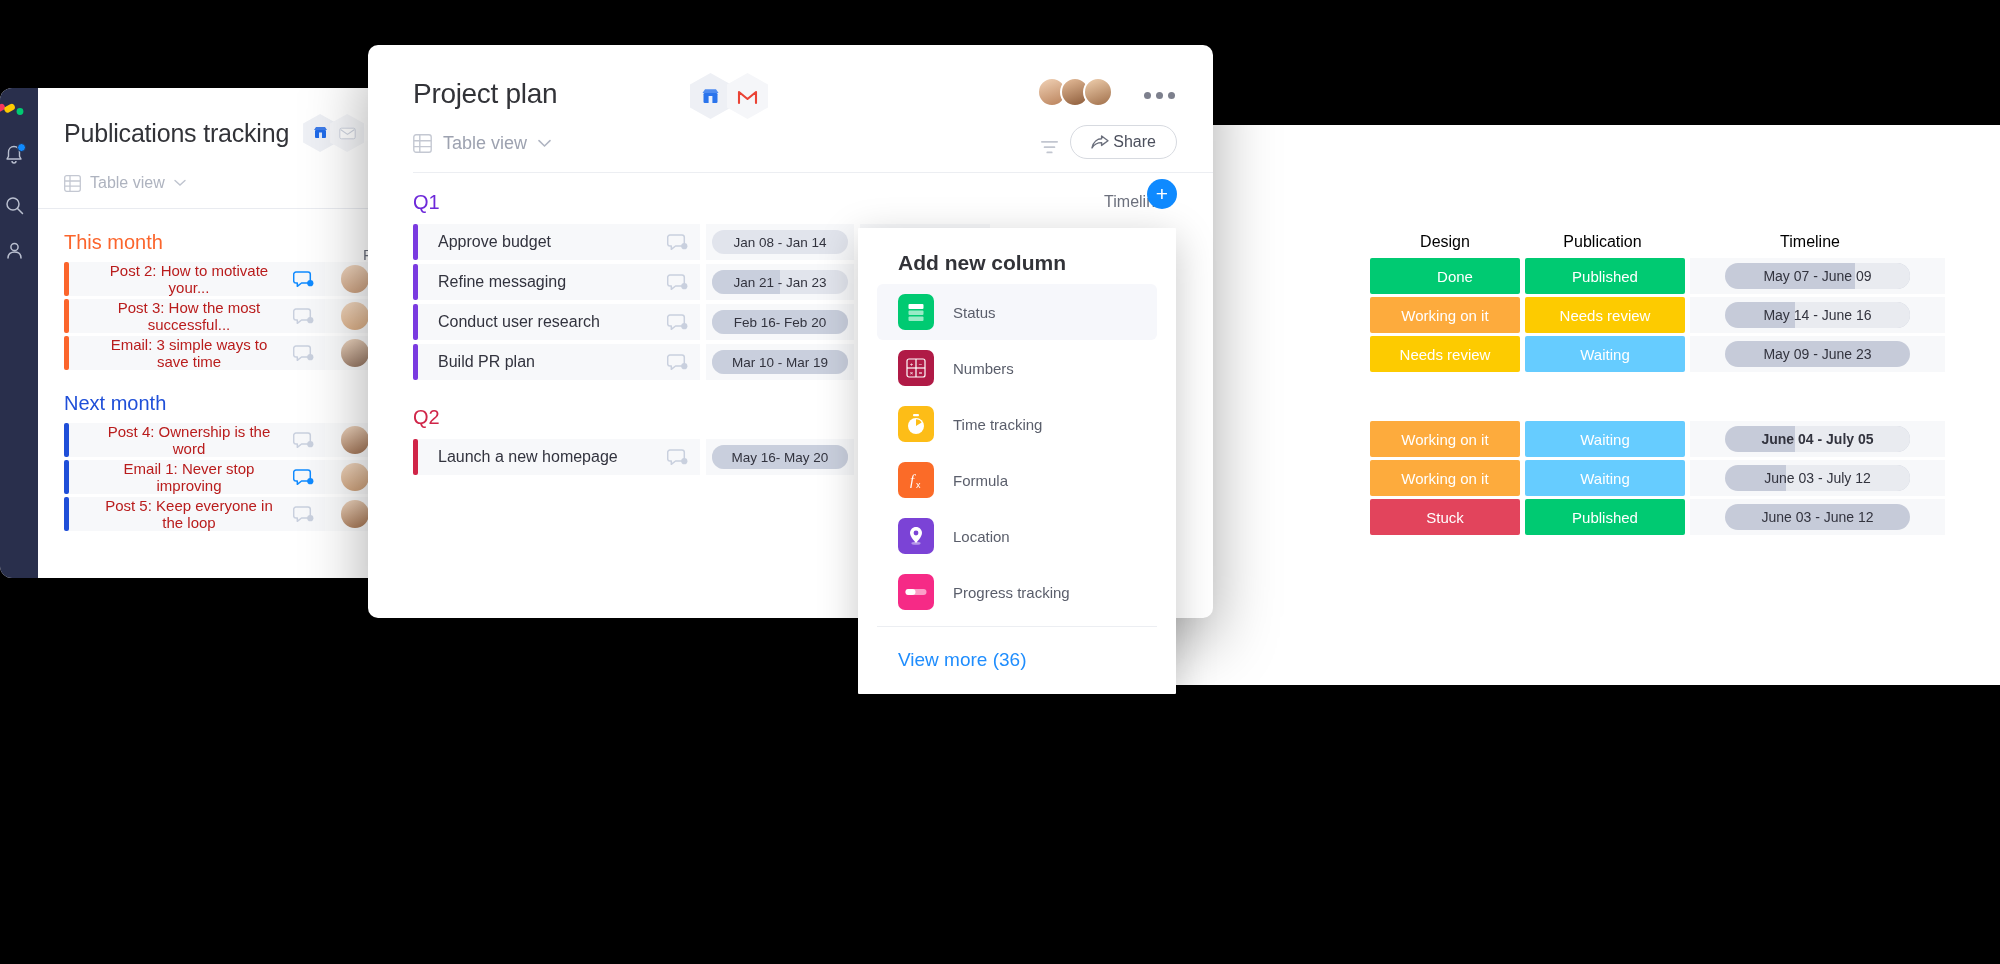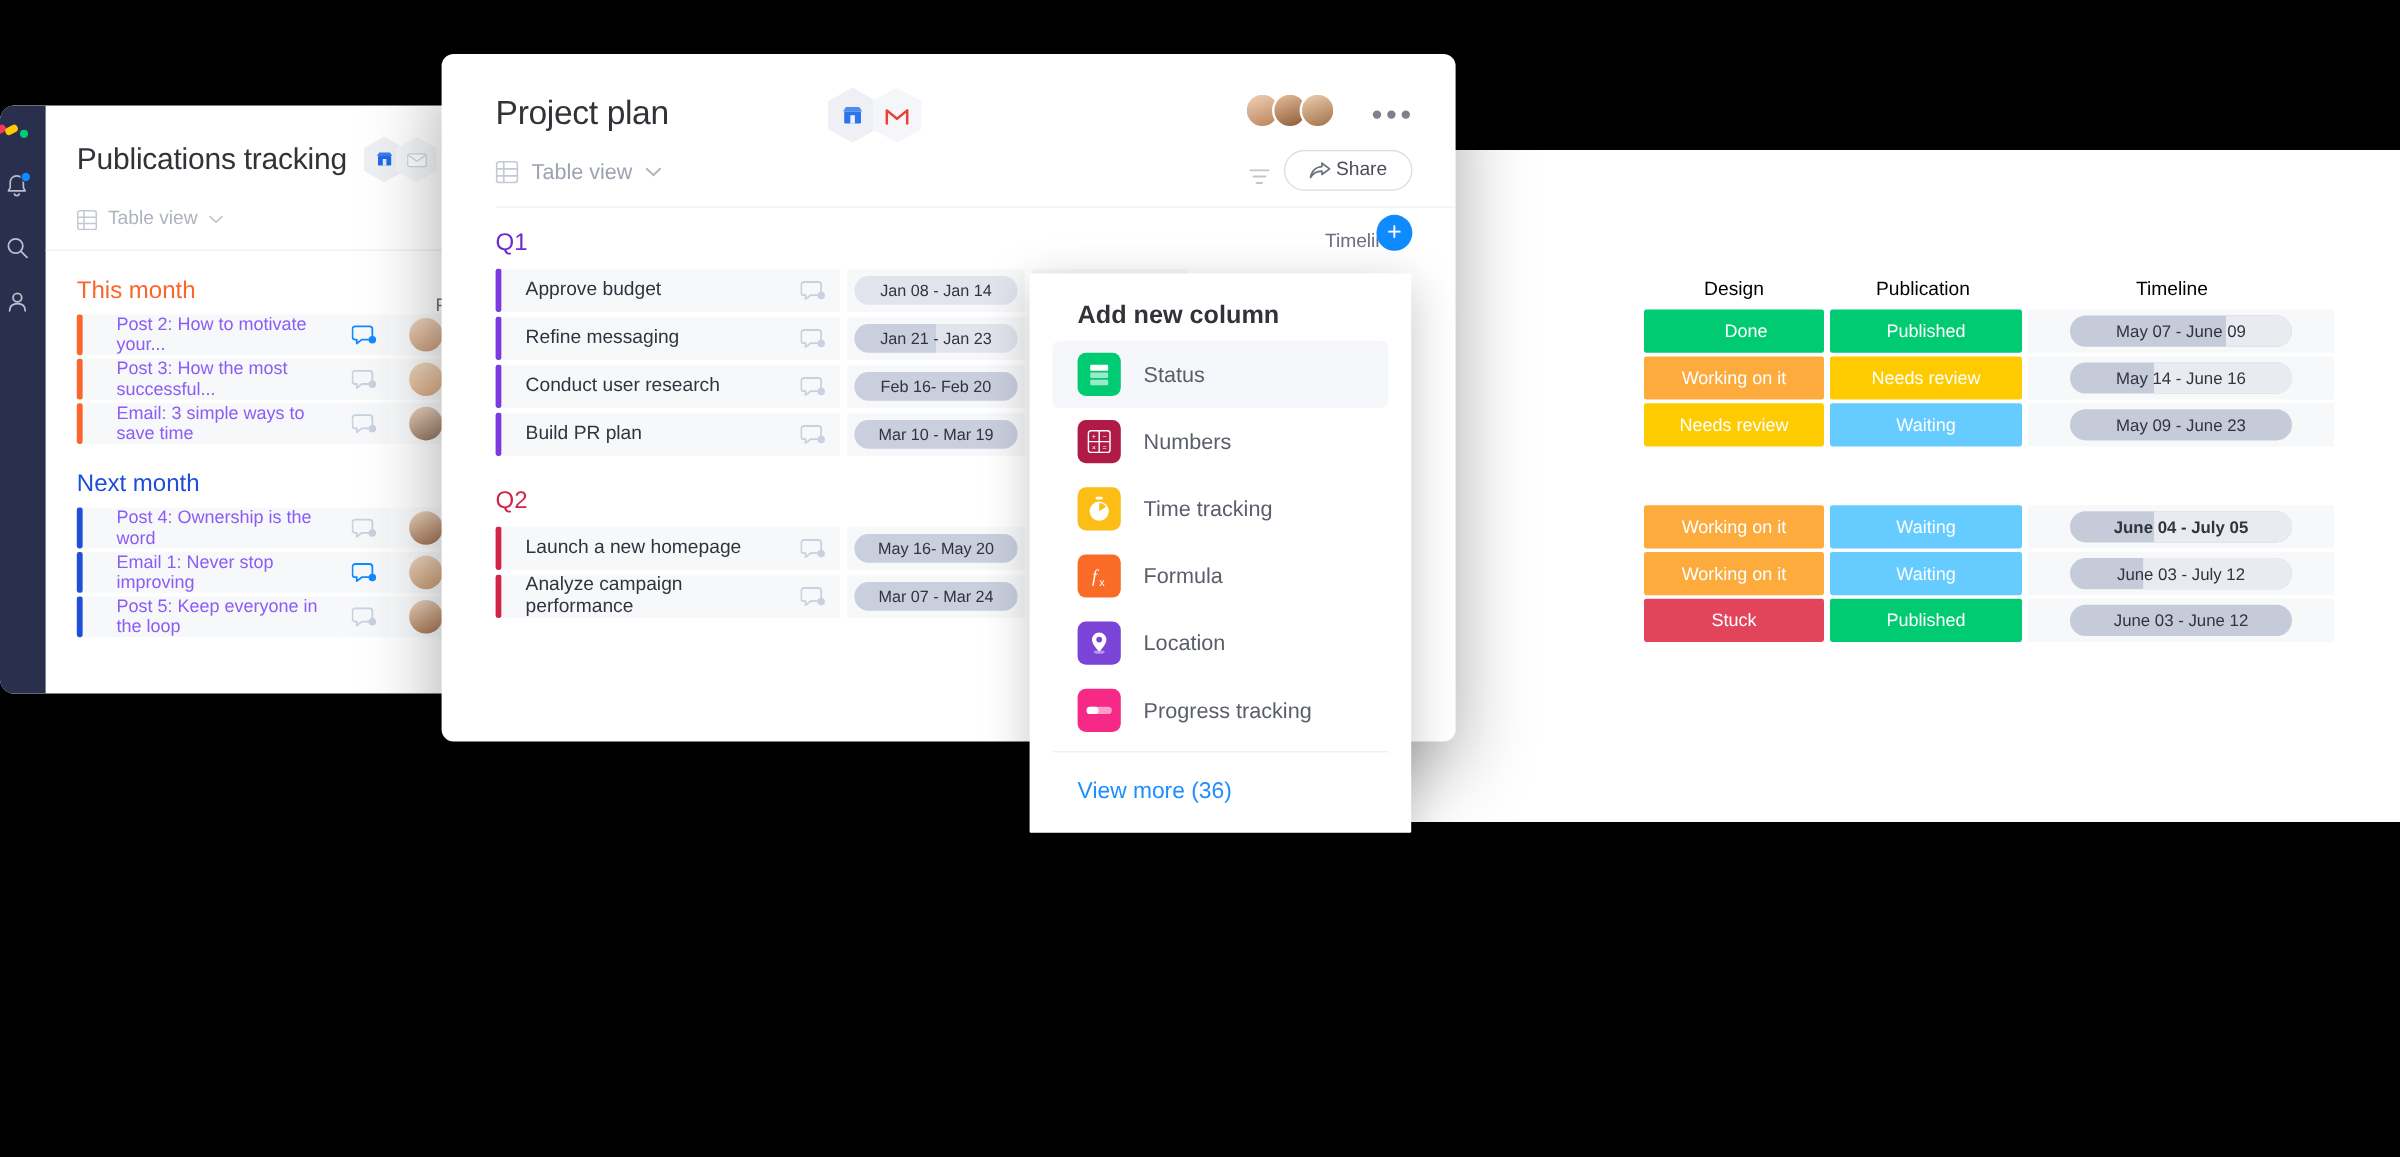--- a/index.html
+++ b/index.html
@@ -59,21 +59,21 @@
     display: flex; align-items: center; justify-content: center;
   }
   .hex.plain { background: #f5f6f9; }
   .viewsel { display: flex; align-items: center; gap: 9px; color: #aeb3bf; font-size: 16px; }
   .wl-hr { border-top: 1px solid #e9ebf0; margin: 16px 0 0 -26px; }
   .grp-title { font-size: 20px; margin: 22px 0 8px 0; }
   .wl-row { display: flex; align-items: center; height: 34px; margin-bottom: 3px; }
   .wl-bar { width: 5px; height: 34px; border-radius: 2px; }
   .wl-name {
     background: #f7f8fa; height: 34px; display: flex; align-items: center;
-    padding-left: 28px; font-size: 15px; color: #8b5cf6; width: 212px;
+    padding-left: 28px; font-size: 15px; color: #b91c1c; width: 212px; text-align: center;
   }
   .wl-chat { background: #f7f8fa; height: 34px; width: 44px; display:flex; align-items:center; justify-content:center;}
   .wl-av { background:#f9fafb; height:34px; width:60px; display:flex; align-items:center; justify-content:center;}
   .av {
     border-radius: 50%; background: #d9dde6; display: inline-block;
     background-size: cover; position: relative; overflow: hidden;
   }
 
   
   .win-center {
@@ -130,21 +130,21 @@
   .dd-title { font-size: 21px; font-weight: bold; color: #323338; padding: 23px 0 9px 21px; }
   .dd-item {
     display: flex; align-items: center; gap: 19px; height: 56px;
     border-radius: 6px; padding-left: 21px;
   }
   .dd-item.sel { background: #f6f7fb; }
   .dd-ico {
     width: 36px; height: 36px; border-radius: 7px; flex: 0 0 36px;
     display: flex; align-items: center; justify-content: center; color: #fff;
   }
-  .dd-label { font-size: 18px; color: #5a5e6b; }
+  .dd-label { font-size: 15px; color: #5a5e6b; }
   .dd-sep { border-top: 1px solid #eceef2; margin: 6px 0 0 0; }
   .dd-more { font-size: 19px; color: #1f8dfd; padding: 22px 0 0 21px; }
 
   .dots { display:flex; gap:5px; }
   .dots i { width:6px; height:6px; border-radius:50%; background:#7d808d; display:block;}
 </style>
 </head>
 <body>
 
 <div id="stage">
@@ -515,37 +515,20 @@
   </svg>
             </div>
             <div class="wc-tl">
               <div class="wc-pill">
                 <div class="fill" style="width:100%"></div>
                 <span>May 16- May 20</span>
               </div>
             </div>
             <div class="wc-owner-cell"></div>
           </div>
-          <div class="wc-row">
-            <div class="wc-bar" style="background:#d02548"></div>
-            <div class="wc-name">Analyze campaign performance</div>
-            <div class="wc-chat">
-              <svg width="21" height="19" viewBox="0 0 21 19">
-    <path d="M3 2 h12 a2.3 2.3 0 0 1 2.3 2.3 v6.4 A2.3 2.3 0 0 1 15 13 H8.5 L4.3 16.3 V13 H3 a2.3 2.3 0 0 1 -2.3 -2.3 V4.3 A2.3 2.3 0 0 1 3 2 Z" fill="none" stroke="#c9d0de" stroke-width="1.5" stroke-linejoin="round"></path>
-    <circle cx="17.3" cy="13.2" r="3.1" fill="#c9d0de"></circle>
-  </svg>
-            </div>
-            <div class="wc-tl">
-              <div class="wc-pill">
-                <div class="fill" style="width:100%"></div>
-                <span>Mar 07 - Mar 24</span>
-              </div>
-            </div>
-            <div class="wc-owner-cell"></div>
-          </div>
         </div>
     </div>
   </div>
 
   <div class="dropdown">
     <div class="dd-title">Add new column</div>
     <div id="dd-items">
         <div class="dd-item sel">
           <div class="dd-ico" style="background:#00ca72">
             <svg width="20" height="21" viewBox="0 0 20 21">

